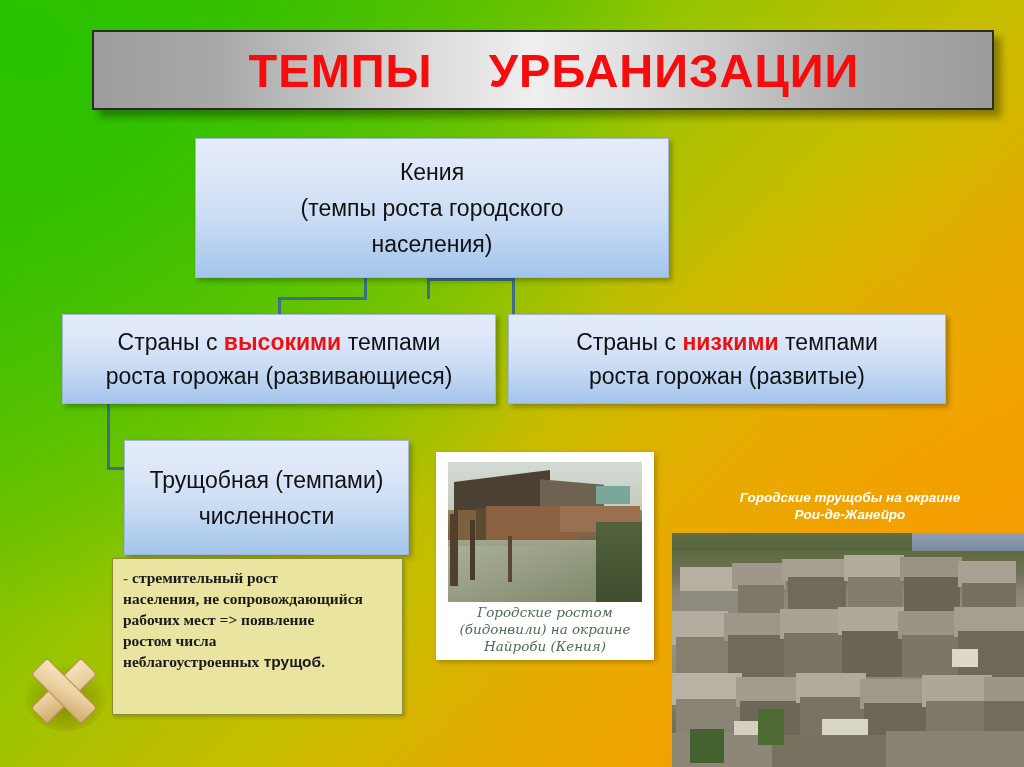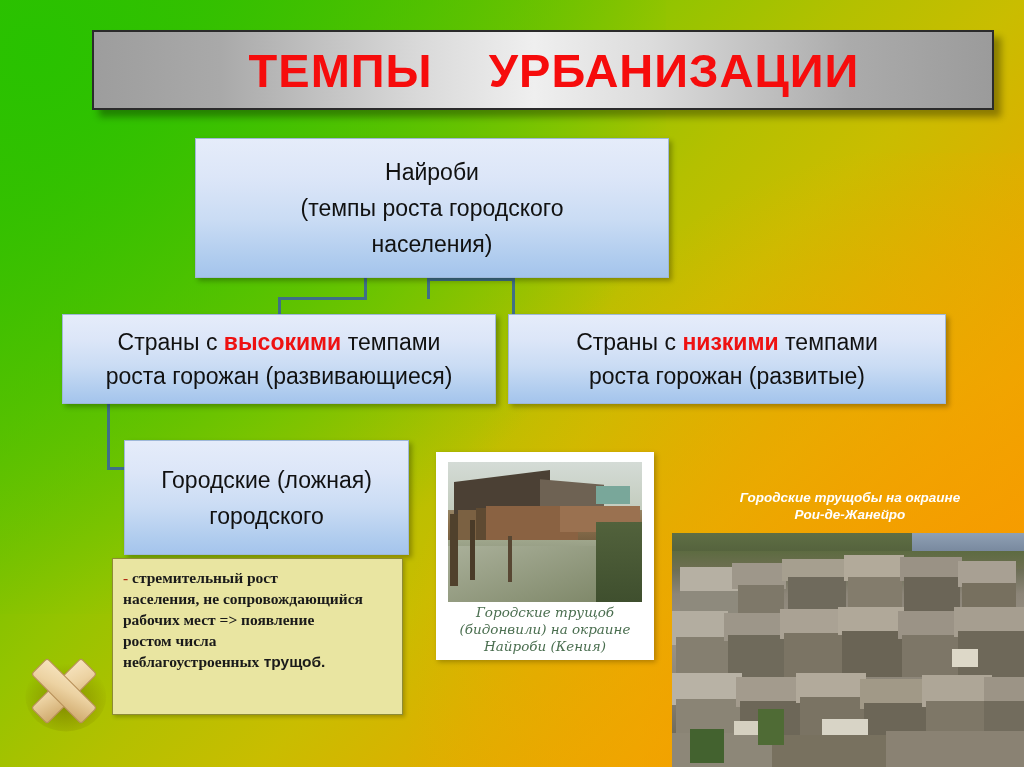--- a/index.html
+++ b/index.html
@@ -161,38 +161,38 @@
   <div class="conn" style="left:278px;top:297px;width:89px;height:3px;"></div>
   <div class="conn" style="left:278px;top:297px;width:3px;height:18px;"></div>
 
   <div class="conn" style="left:427px;top:278px;width:88px;height:3px;"></div>
   <div class="conn" style="left:512px;top:278px;width:3px;height:37px;"></div>
 
   <div class="conn" style="left:107px;top:404px;width:3px;height:66px;"></div>
   <div class="conn" style="left:107px;top:467px;width:20px;height:3px;"></div>
 
   <div class="bluebox" id="box-root">
-    <span class="line">Найроби</span>
+    <span class="line">Кения</span>
     <span class="line">(темпы роста городского</span>
     <span class="line">населения)</span>
   </div>
 
   <div class="bluebox" id="box-high">
     <span class="line"><span>Страны с </span><span class="red">высокими</span><span> темпами</span></span>
     <span class="line">роста горожан (развивающиеся)</span>
   </div>
 
   <div class="bluebox" id="box-low">
     <span class="line"><span>Страны с </span><span class="red">низкими</span><span> темпами</span></span>
     <span class="line">роста горожан (развитые)</span>
   </div>
 
   <div class="bluebox" id="box-slum">
-    <span class="line">Городские (ложная)</span>
-    <span class="line">городского</span>
+    <span class="line">Трущобная (темпами)</span>
+    <span class="line">численности</span>
   </div>
 
   <div class="defbox">
     <div><span class="dash">-</span><span> стремительный рост</span></div>
     <div>населения, не сопровождающийся</div>
     <div>рабочих мест =&gt; появление</div>
     <div>ростом числа</div>
     <div><span>неблагоустроенных</span><span class="sans"> трущоб.</span></div>
   </div>
 
@@ -227,21 +227,21 @@
       <i style="left:38px;top:44px;width:92px;height:34px;background:#8a6242;"></i>
       <i style="left:112px;top:44px;width:80px;height:26px;background:#9a7150;"></i>
       <i style="left:0;top:78px;width:100%;height:62px;background:linear-gradient(180deg,#9fa68c 0%,#8a9179 35%,#6d7558 100%);"></i>
       <i style="left:0;top:84px;width:160px;height:56px;background:linear-gradient(160deg,#aab09a,#7e8768);"></i>
       <i style="left:148px;top:60px;width:46px;height:80px;background:linear-gradient(180deg,#52623c,#3f4f2e);"></i>
       <i style="left:2px;top:52px;width:8px;height:72px;background:#50412c;"></i>
       <i style="left:22px;top:58px;width:5px;height:60px;background:#4a3b28;"></i>
       <i style="left:60px;top:74px;width:4px;height:46px;background:#584733;"></i>
     </div>
     <div class="ncap">
-      <div>Городские трущоб</div>
+      <div>Городские ростом</div>
       <div>(бидонвили) на окраине</div>
       <div>Найроби (Кения)</div>
     </div>
   </div>
 
   <div class="riocap">
     <div>Городские трущобы на окраине</div>
     <div>Рои-де-Жанейро</div>
   </div>
 

